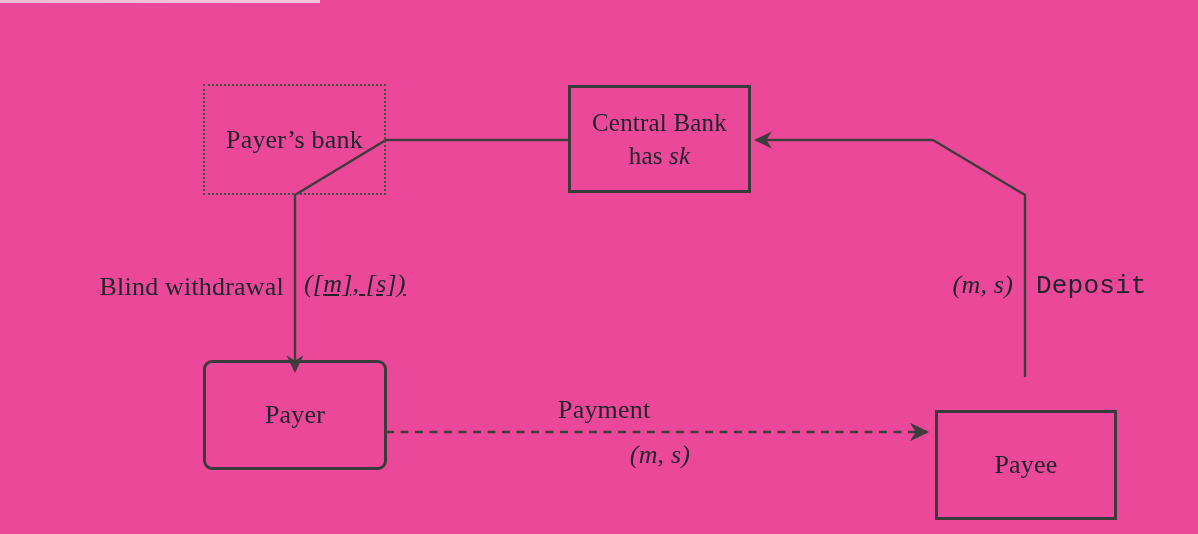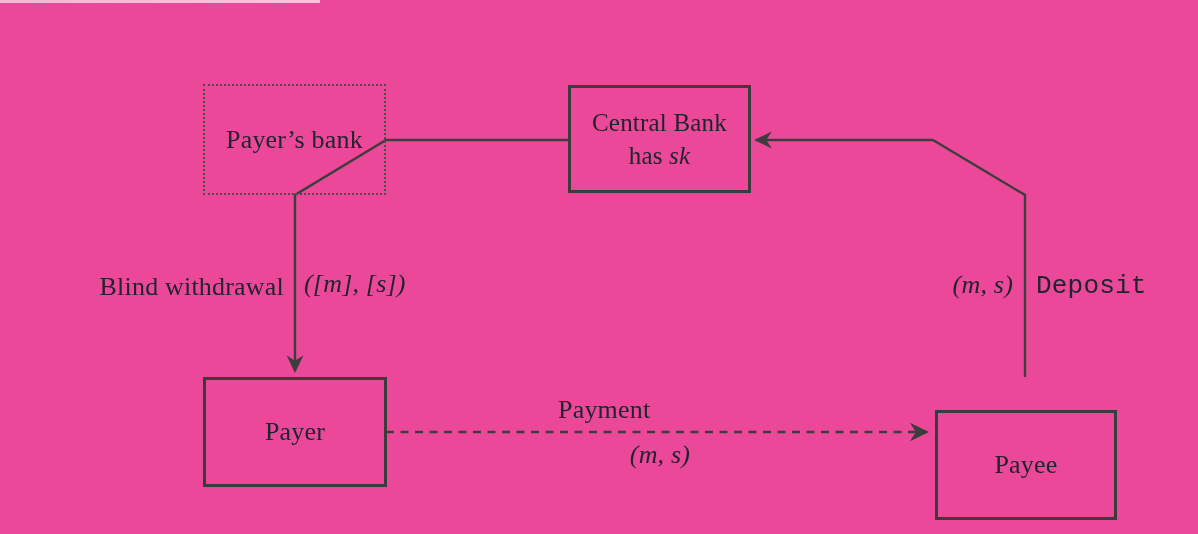--- a/index.html
+++ b/index.html
@@ -41,34 +41,34 @@
     text-align: center;
     background: transparent;
     letter-spacing: 0.2px;
   }
   .node.dotted { border: 2px dotted #4c4c4c; }
   .node.solid  { border: 3px solid  #3b3b3b; }
 
   #payers-bank  { left: 203px; top:  84px; width: 183px; height: 111px; }
   #central-bank { left: 568px; top:  85px; width: 183px; height: 108px; font-size: 25px; line-height: 33px; }
   #payees-bank  { left: 933px; top:  84px; width: 184px; height: 111px; }
-  #payer        { left: 203px; top: 377px; width: 184px; height: 110px; }
+  #payer        { left: 203px; top: 360px; width: 184px; height: 110px; border-radius: 9px; }
   #payee        { left: 935px; top: 377px; width: 182px; height: 110px; margin-top: 33px; }
 
   .edge-label {
     position: absolute;
     font-size: 26px;
     line-height: 30px;
     white-space: nowrap;
     letter-spacing: 0.2px;
   }
   .math { font-style: italic; }
 
   #blind-withdrawal-label { left: 0px;   top: 272px; width: 284px; text-align: right; }
-  #withdrawal-math        { left: 304px; top: 269px; }
+  #withdrawal-math        { left: 304px; top: 269px; text-decoration: underline; }
   #deposit-math           { left: 860px; top: 270px; width: 153px; text-align: right; }
   #deposit-label          { left: 1036px;top: 271px; font-family: Liberation Mono, monospace; }
   #payment-label          { left: 558px; top: 395px; width: 200px; }
   #payment-math           { left: 560px; top: 440px; width: 200px; text-align: center; }
 </style>
 </head>
 <body>
 
 <div id="canvas">
 

